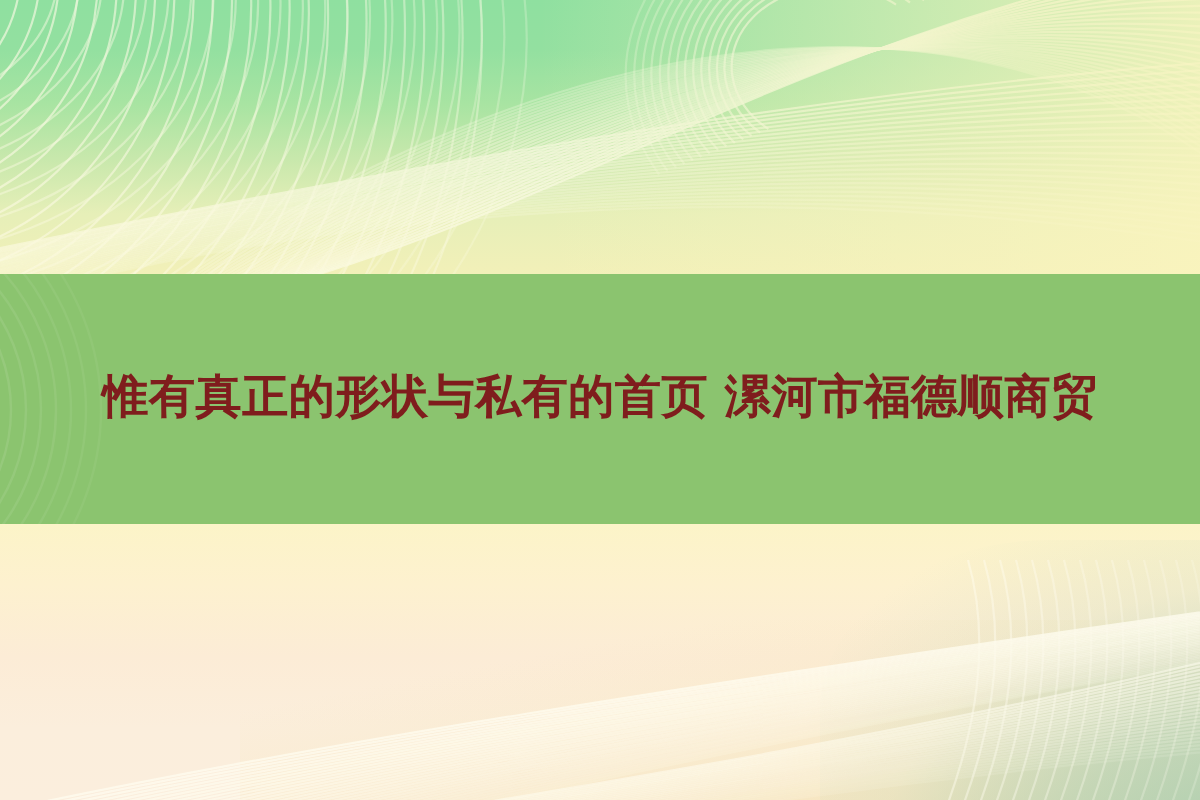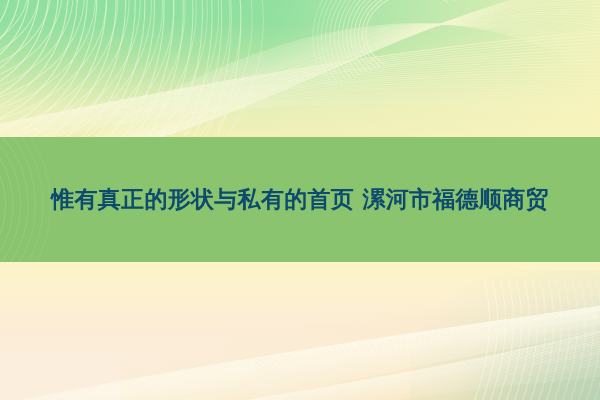--- a/index.html
+++ b/index.html
@@ -72,21 +72,21 @@
     width: 600px;
     height: 125px;
     display: flex;
     flex-direction: column;
     align-items: center;
     justify-content: center;
     box-sizing: border-box;
     padding: 0 6px;
   }
   .title-line {
-    color: #0c4a6e;
+    color: #7f1d1d;
     font-weight: bold;
     font-size: 23px;
     line-height: 35px;
     letter-spacing: 0.3px;
     white-space: nowrap;
     text-align: center;
   }
 
   
   .panel-bottom {

